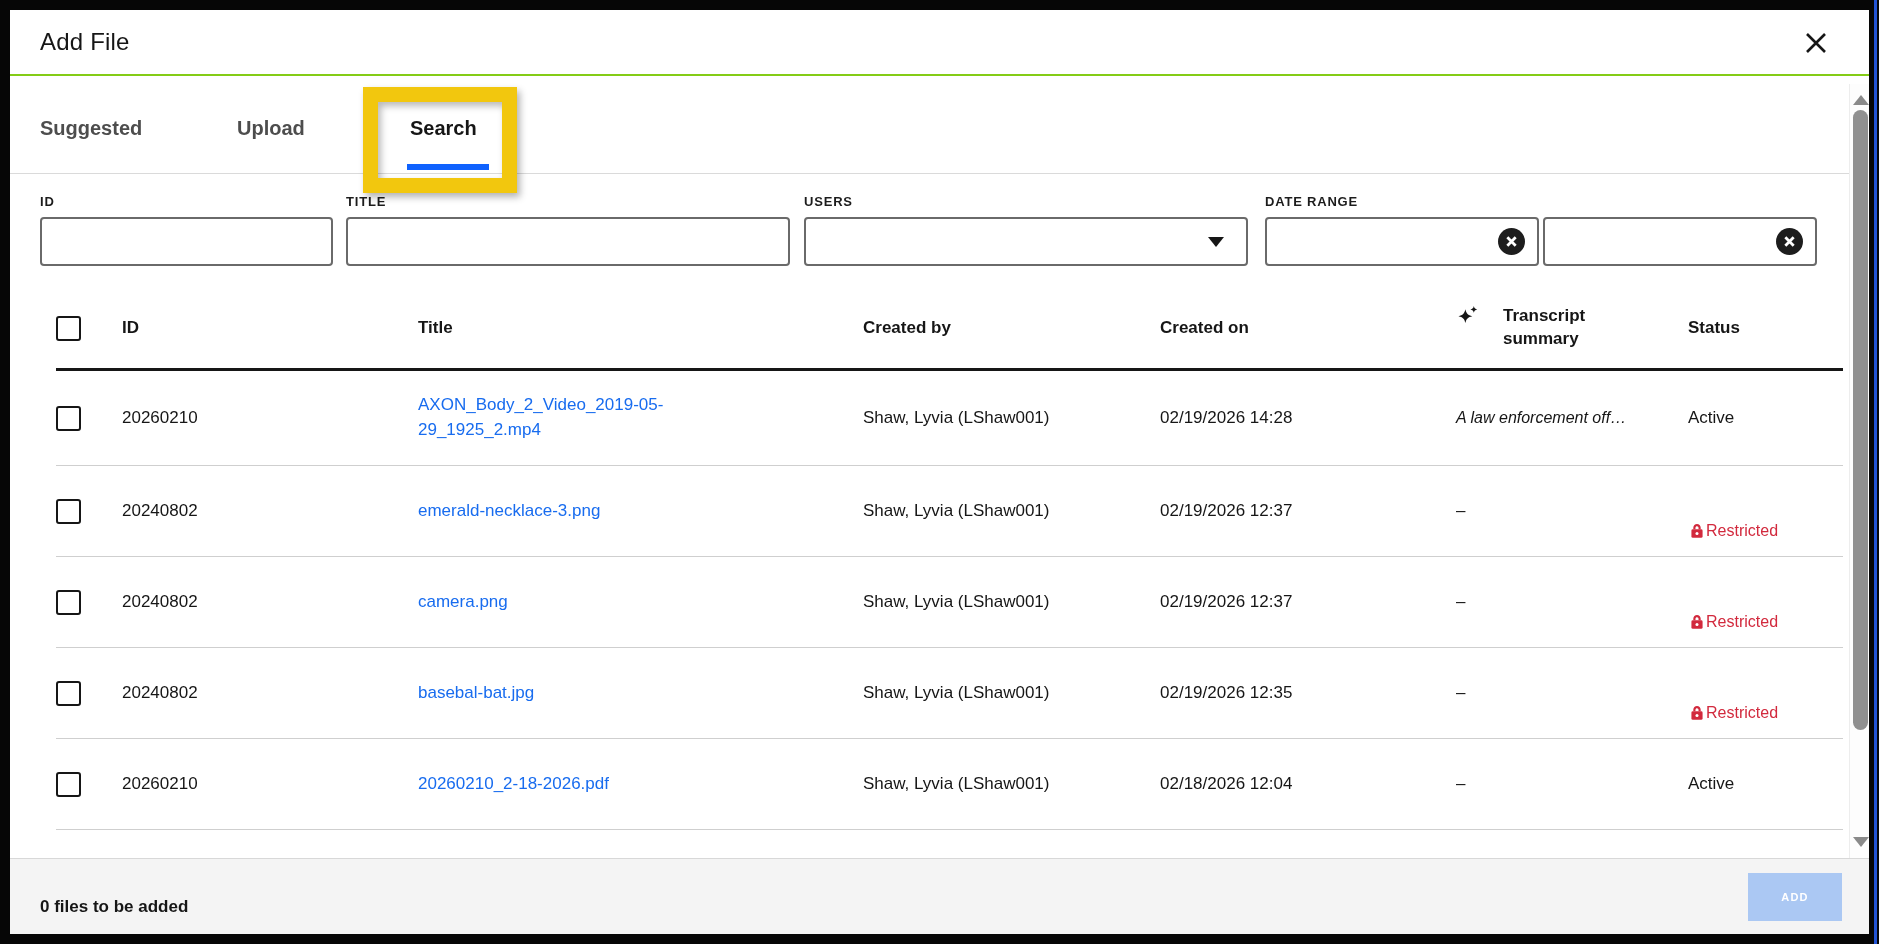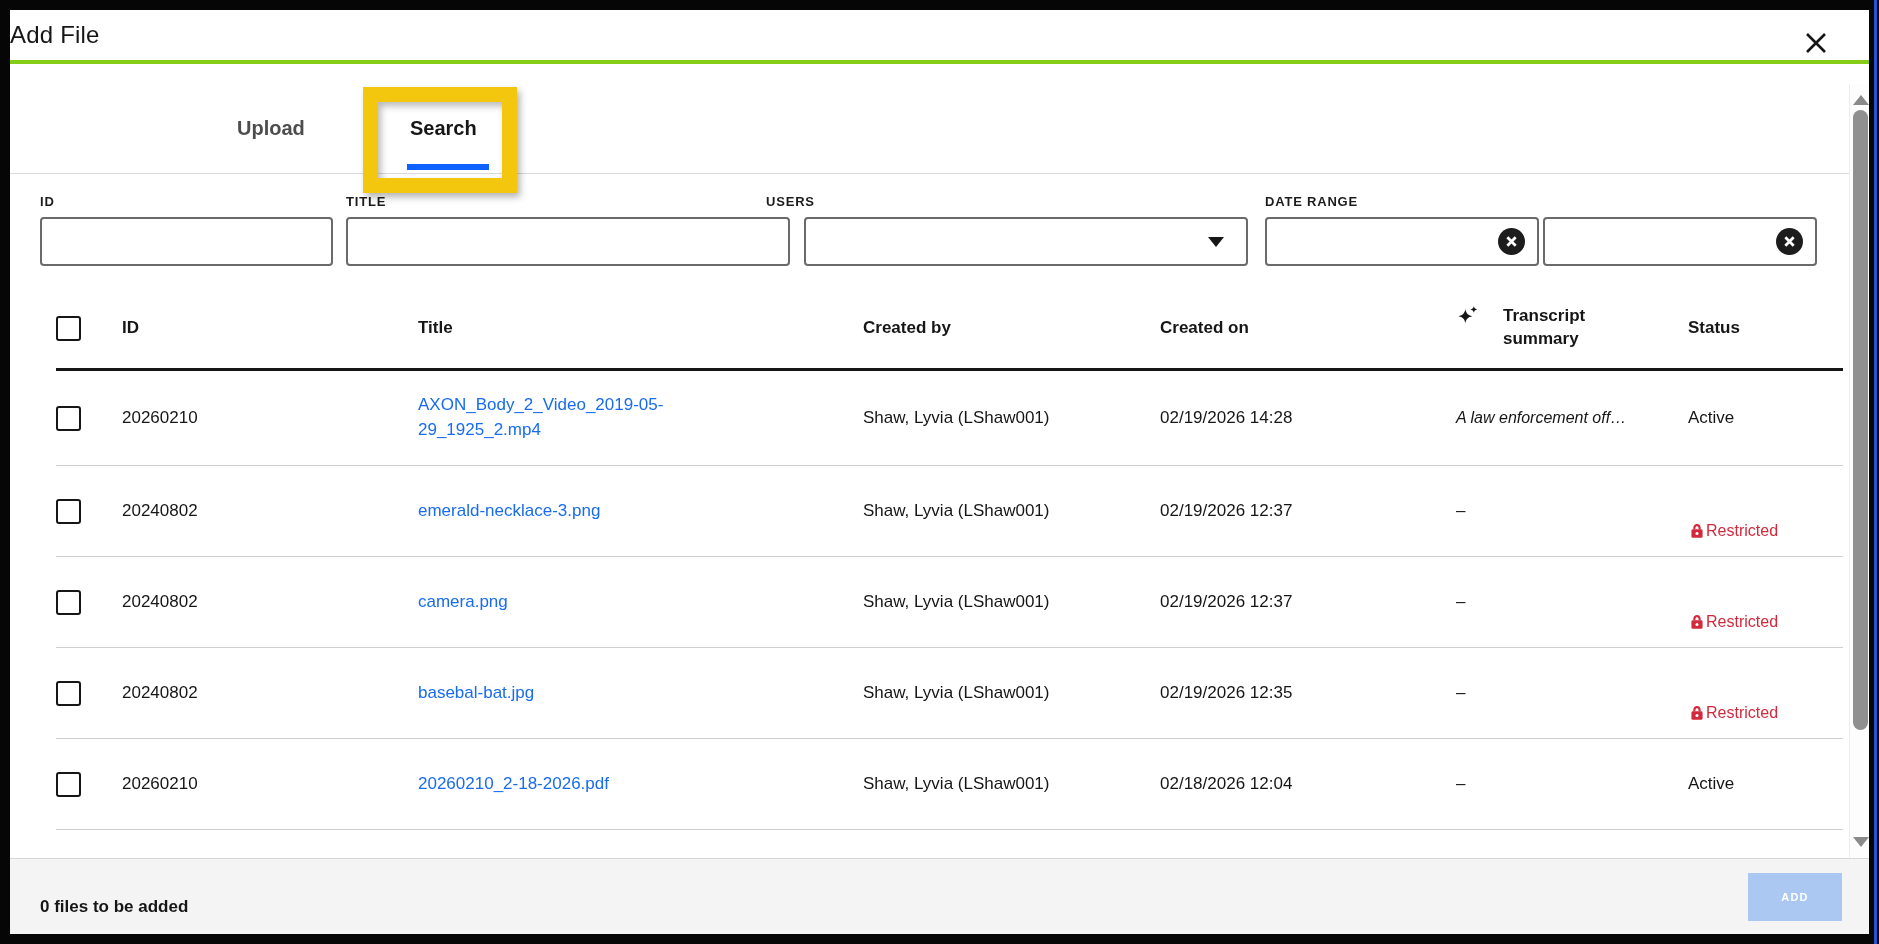--- a/index.html
+++ b/index.html
@@ -4,21 +4,21 @@
 <style>
   * { margin:0; padding:0; box-sizing:border-box; }
   html,body { width:1879px; height:944px; }
   body { background:#060606; position:relative; font-family:"Liberation Sans", sans-serif; color:#161616; }
   
   .blue-edge { position:absolute; top:0; bottom:0; right:2px; width:3px; background:#2254d4; }
 
   .dialog { position:absolute; left:10px; top:10px; width:1859px; height:924px; background:#ffffff; overflow:hidden; }
 
   
-  .dlg-header { position:absolute; left:0; top:0; width:100%; height:54px; border-bottom:4px solid #84cc16; display:flex; align-items:center; }
+  .dlg-header { position:absolute; left:0; top:0; width:100%; height:66px; border-bottom:2px solid #84cc16; display:flex; align-items:center; padding-left:30px; }
   .dlg-title { font-size:24px; font-weight:400; color:#161616; letter-spacing:.2px; }
   .close-btn { position:absolute; right:36px; top:16px; width:34px; height:34px; background:none; border:none; cursor:pointer; display:flex; align-items:center; justify-content:center; }
 
   
   .tabs { position:absolute; left:0; top:74px; width:100%; height:90px; border-bottom:1px solid #dadada; }
   .tab { position:absolute; top:0; height:100%; display:flex; align-items:center; font-size:20px; font-weight:600; color:#4d4d4d; cursor:pointer; }
   .tab.t-suggested { left:30px; }
   .tab.t-upload { left:227px; }
   .tab.t-search { left:400px; color:#161616;justify-content:flex-end; }
   .tab-underline { position:absolute; left:-3px; bottom:3px; width:82px; height:6px; background:#0f62fe; }
@@ -26,21 +26,21 @@
   
   .ann-box { position:absolute; left:353px; top:77px; width:154px; height:106px; border:15px solid #f2c70e;
              box-shadow: 3px 4px 7px rgba(0,0,0,.30), inset 3px 4px 7px rgba(0,0,0,.28); z-index:5; pointer-events:none; }
 
   
   .filters { position:absolute; left:0; top:164px; width:100%; height:114px; }
   .f-label { position:absolute; top:20px; font-size:13px; font-weight:700; letter-spacing:.8px; color:#1c1c1c; }
   .f-input { position:absolute; top:43px; height:49px; border:2px solid #6a6a6a; border-radius:4px; background:#fff; font-size:17px; padding:0 14px; color:#161616; font-family:"Liberation Sans",sans-serif; }
   .lbl-id { left:30px; } .in-id { left:30px; width:293px; }
   .lbl-title { left:336px; } .in-title { left:336px; width:444px; }
-  .lbl-users { left:756px; }
+  .lbl-users { left:794px; }
   .in-users { left:794px; width:444px; display:flex; align-items:center; justify-content:flex-end; padding-right:22px; cursor:pointer; }
   .caret-down { width:0; height:0; border-left:8px solid transparent; border-right:8px solid transparent; border-top:10px solid #161616; }
   .lbl-dr { left:1255px; }
   .date-wrap { position:absolute; top:43px; height:49px; }
   .dw1 { left:1255px; width:274px; } .dw2 { left:1533px; width:274px; }
   .date-wrap input { width:100%; height:100%; border:2px solid #6a6a6a; border-radius:4px; font-size:17px; padding:0 48px 0 14px; font-family:"Liberation Sans",sans-serif; }
   .clear-btn { position:absolute; right:14px; top:11px; width:27px; height:27px; border:none; border-radius:50%; background:#1d1d1d; color:#fff; display:flex; align-items:center; justify-content:center; cursor:pointer; padding:0; }
 
   
   .table { position:absolute; left:46px; top:278px; width:1787px; }
@@ -78,20 +78,21 @@
   <div class="dlg-header">
     <div class="dlg-title">Add File</div>
     <button class="close-btn">
       <svg width="30" height="30" viewBox="0 0 30 30">
         <path d="M6 6 L24 24 M24 6 L6 24" stroke="#161616" stroke-width="2.6" fill="none"></path>
       </svg>
     </button>
   </div>
 
   <div class="tabs">
+    <div class="tab t-suggested">Suggested</div>
     <div class="tab t-upload">Upload</div>
     <div class="tab t-search">
       <span>Search</span>
       <span class="tab-underline"></span>
     </div>
   </div>
 
   <div class="ann-box"></div>
 
   <div class="filters">

